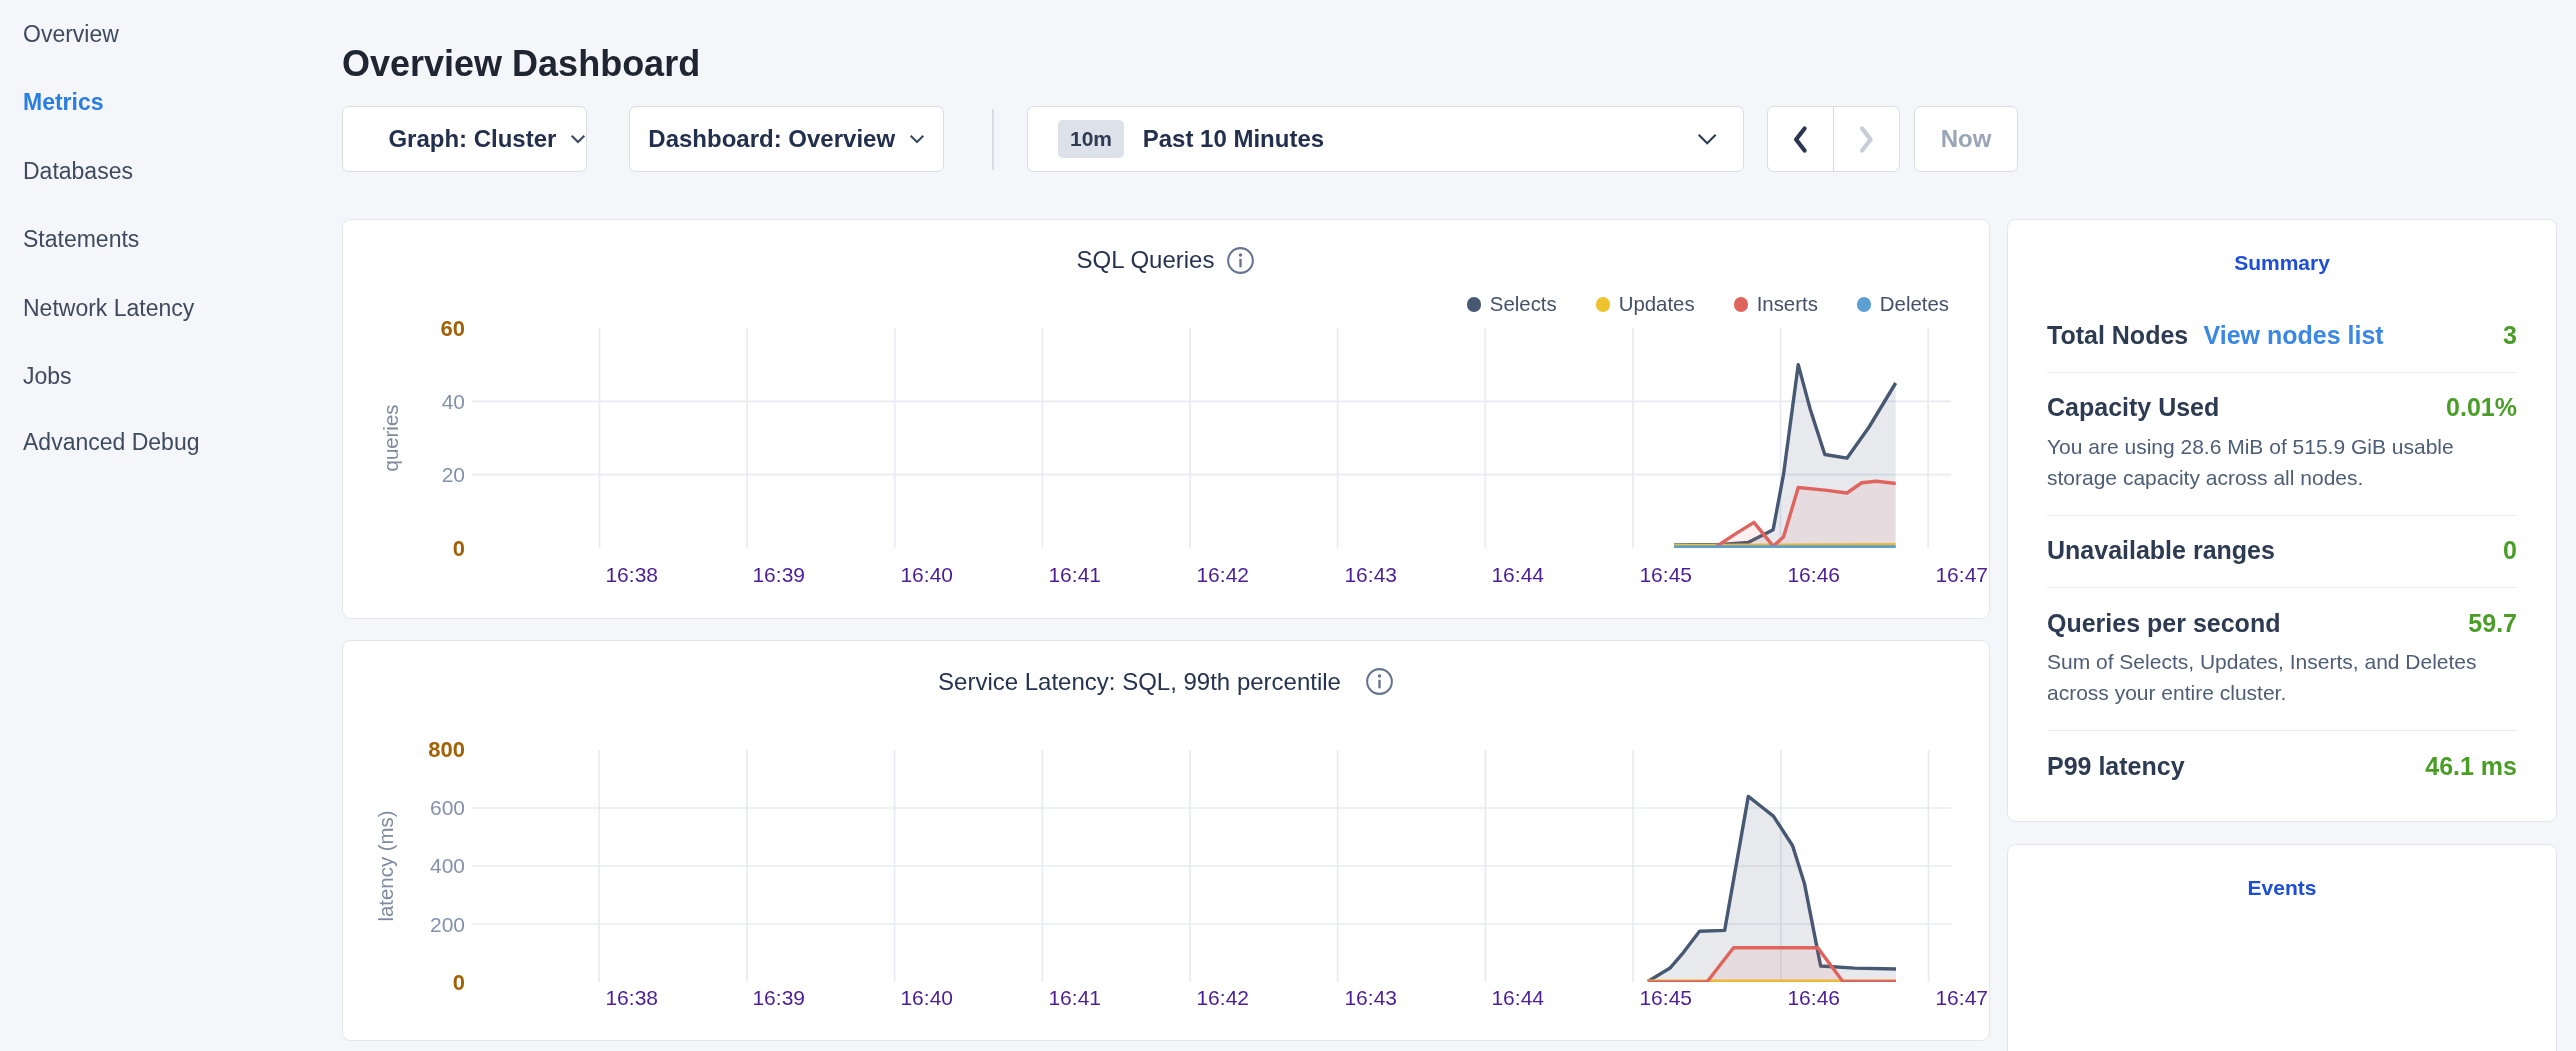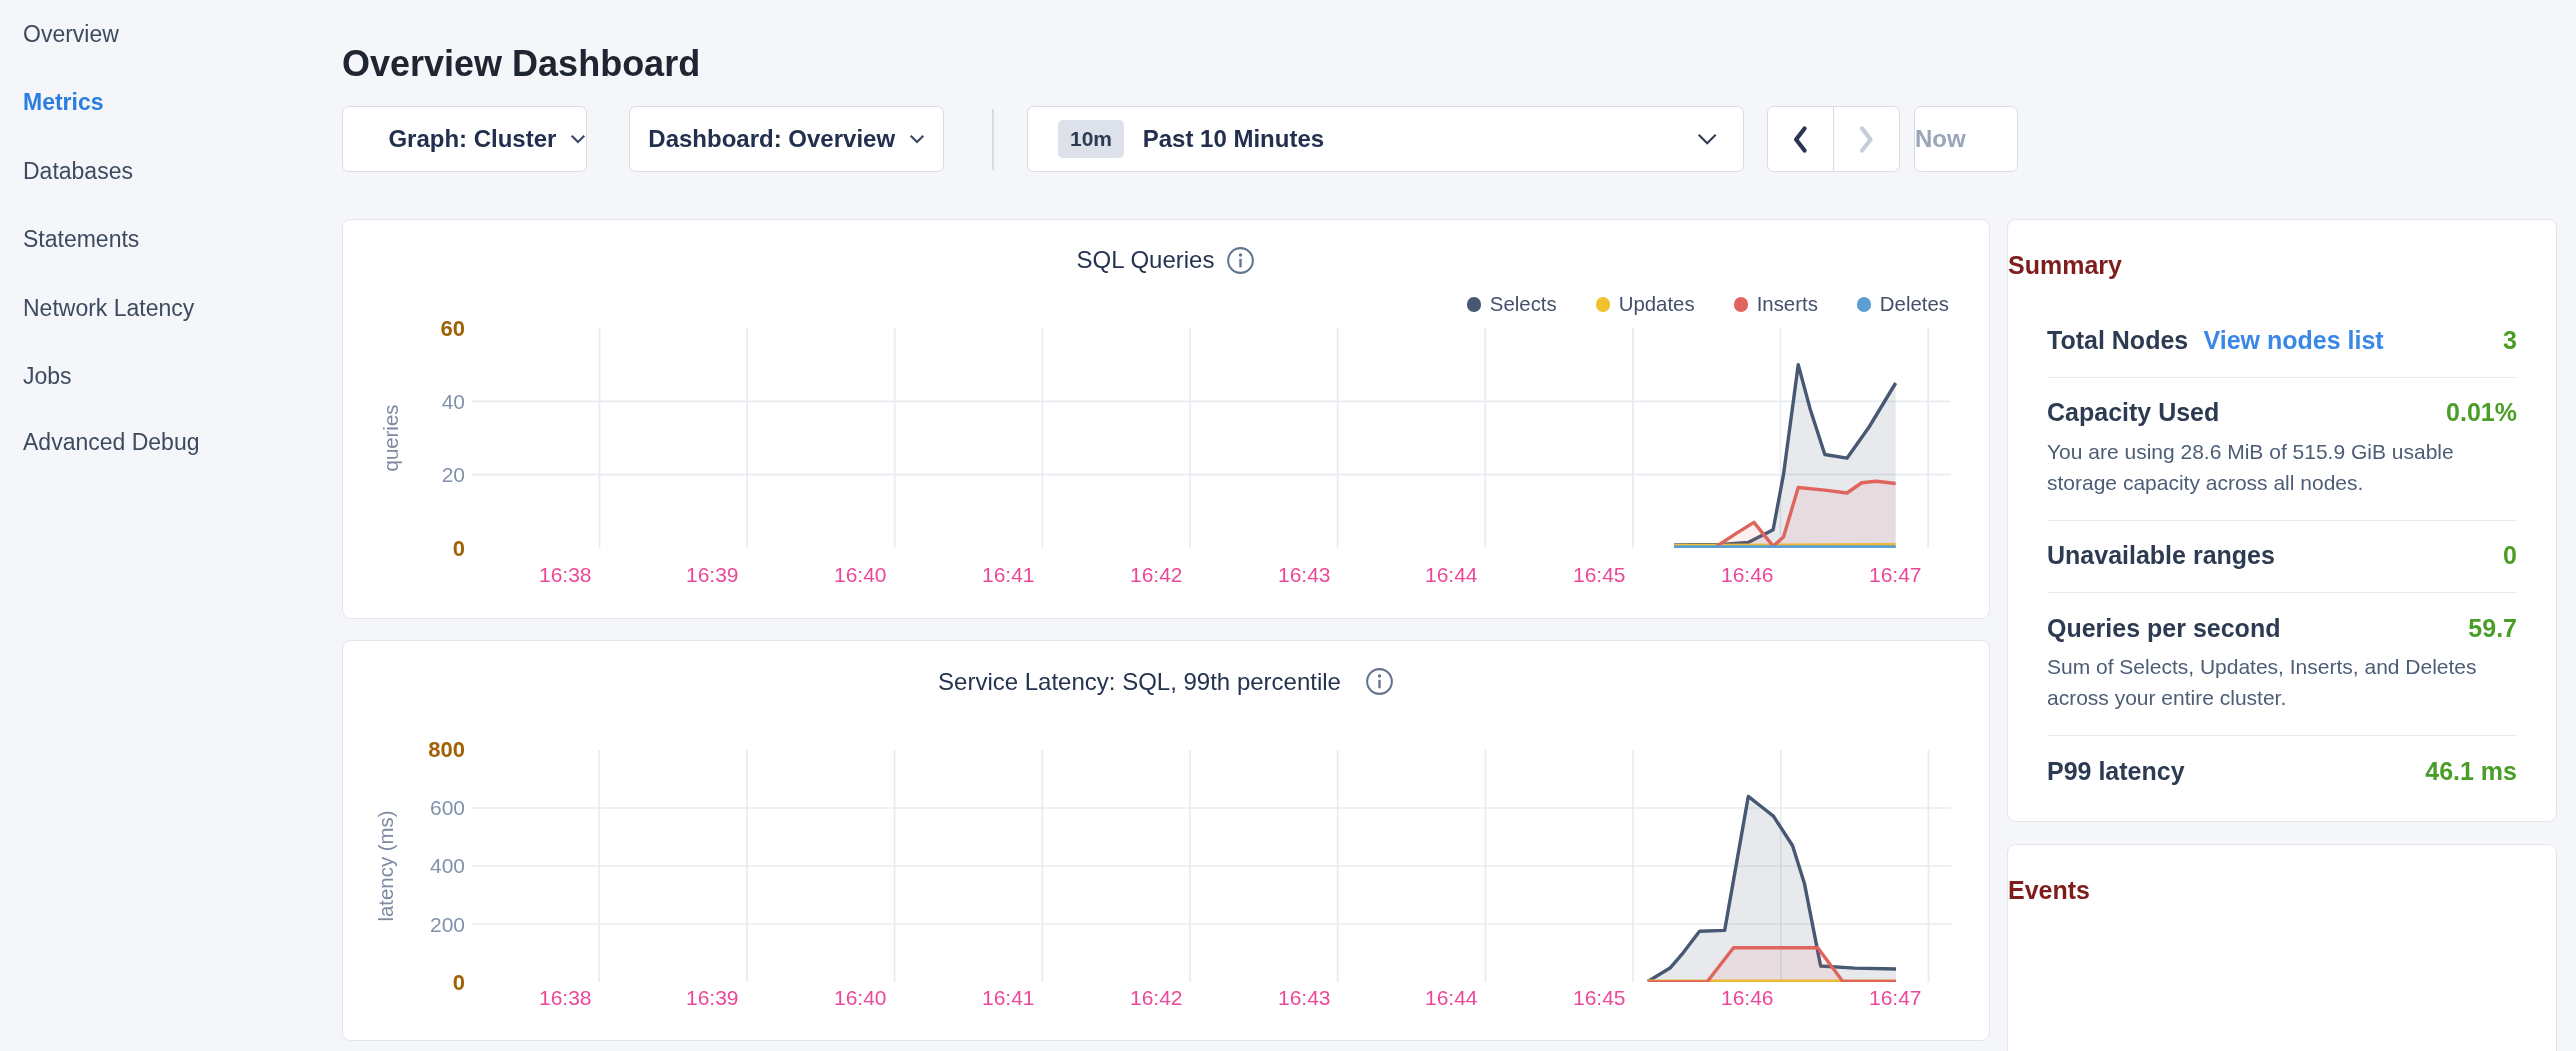--- a/index.html
+++ b/index.html
@@ -22,44 +22,44 @@
   .ctl-divider{position:absolute;left:992px;top:109px;width:1.7px;height:61px;background:#d9dce3}
   .time-dd{left:1027px;width:717px}
   .badge{margin-left:30px;background:#dde2ea;border-radius:5.1px;padding:6.8px 12px;
     font-size:21px;font-weight:bold;color:#2c3a52}
   .time-label{margin-left:18.7px;font-size:24px;font-weight:bold;color:#22304e;flex:1}
   .time-chev{margin-right:25.5px;display:flex}
   .nav-group{position:absolute;left:1767px;top:106px;height:66px;display:flex;background:#fff;
     border:1.7px solid #d9dce3;border-radius:6.8px;box-sizing:border-box;overflow:hidden}
   .nav-btn{width:65px;display:flex;align-items:center;justify-content:center;cursor:pointer}
   .nav-btn.prev{border-right:1.7px solid #d9dce3}
-  .now-btn{left:1914px;width:104px;}
+  .now-btn{left:1914px;width:104px;justify-content:center}
   .now-label{font-size:24px;font-weight:bold;color:#9aa6b8}
   
   .card{position:absolute;background:#fff;border:1.7px solid #e3e5ea;border-radius:8.5px;box-sizing:border-box}
   #chart-card-0{left:342px;top:219px;width:1648px;height:400px}
   #chart-card-1{left:342px;top:640px;width:1648px;height:401px}
   #summary-card{left:2007px;top:219px;width:550px;height:603px}
   #events-card{left:2007px;top:844px;width:550px;height:340px}
   
   .chart-title-row{position:absolute;left:0;width:100%;display:flex;justify-content:center;
     align-items:center;gap:12px}
   .chart-title{font-size:24px;font-weight:normal;color:#253350;white-space:nowrap}
   .legend{position:absolute;right:40px;display:flex;gap:39px;align-items:center}
   .legend-item{display:flex;align-items:center;gap:8.5px;font-size:20.4px;color:#44506a;cursor:pointer;white-space:nowrap}
   .legend-dot{width:14.5px;height:14.5px;border-radius:50%;flex:none}
   .plot-svg{position:absolute}
-  .x-tick{position:absolute;width:119px;text-align:left;font-size:21px;color:#ec4899}
+  .x-tick{position:absolute;width:119px;text-align:right;font-size:21px;color:#4c1d95}
   .y-tick{position:absolute;width:77px;height:29px;line-height:29px;text-align:right;
     font-size:21px;color:#8292ab}
   .y-tick.edge{color:#a16207;font-weight:bold;font-size:22px}
   .y-axis-title{position:absolute;font-size:20.4px;color:#7d8aa0;white-space:nowrap;
     transform:translate(-50%,-50%) rotate(-90deg)}
   
-  .panel-title{padding-top:31px;font-size:25px;font-weight:bold;color:#7f1d1d}
+  .panel-title{padding-top:31px;text-align:center;font-size:21px;font-weight:bold;color:#1d4ed8}
   .sum-rows{padding:12px 39px 0}
   .sum-row{border-bottom:1.7px solid #e8eaef;padding:20.4px 0 22px}
   .sum-row:first-child{padding-top:34px}
   .sum-row:last-child{border-bottom:none}
   .sum-row-main{display:flex;justify-content:space-between;align-items:baseline}
   .sum-label{font-size:25px;font-weight:bold;color:#2c3a52;white-space:nowrap}
   .sum-link{font-size:25px;font-weight:bold;color:#3a87e6;margin-left:15.3px;cursor:pointer;white-space:nowrap}
   .sum-value{font-size:25px;font-weight:bold;color:#4a9e28;white-space:nowrap}
   .sum-desc{margin-top:8.5px;font-size:21px;color:#4d5d76;line-height:31px}
   .event-item{margin:29px 39px 0;font-size:24px;color:#2c3a52;line-height:37px;cursor:pointer}

